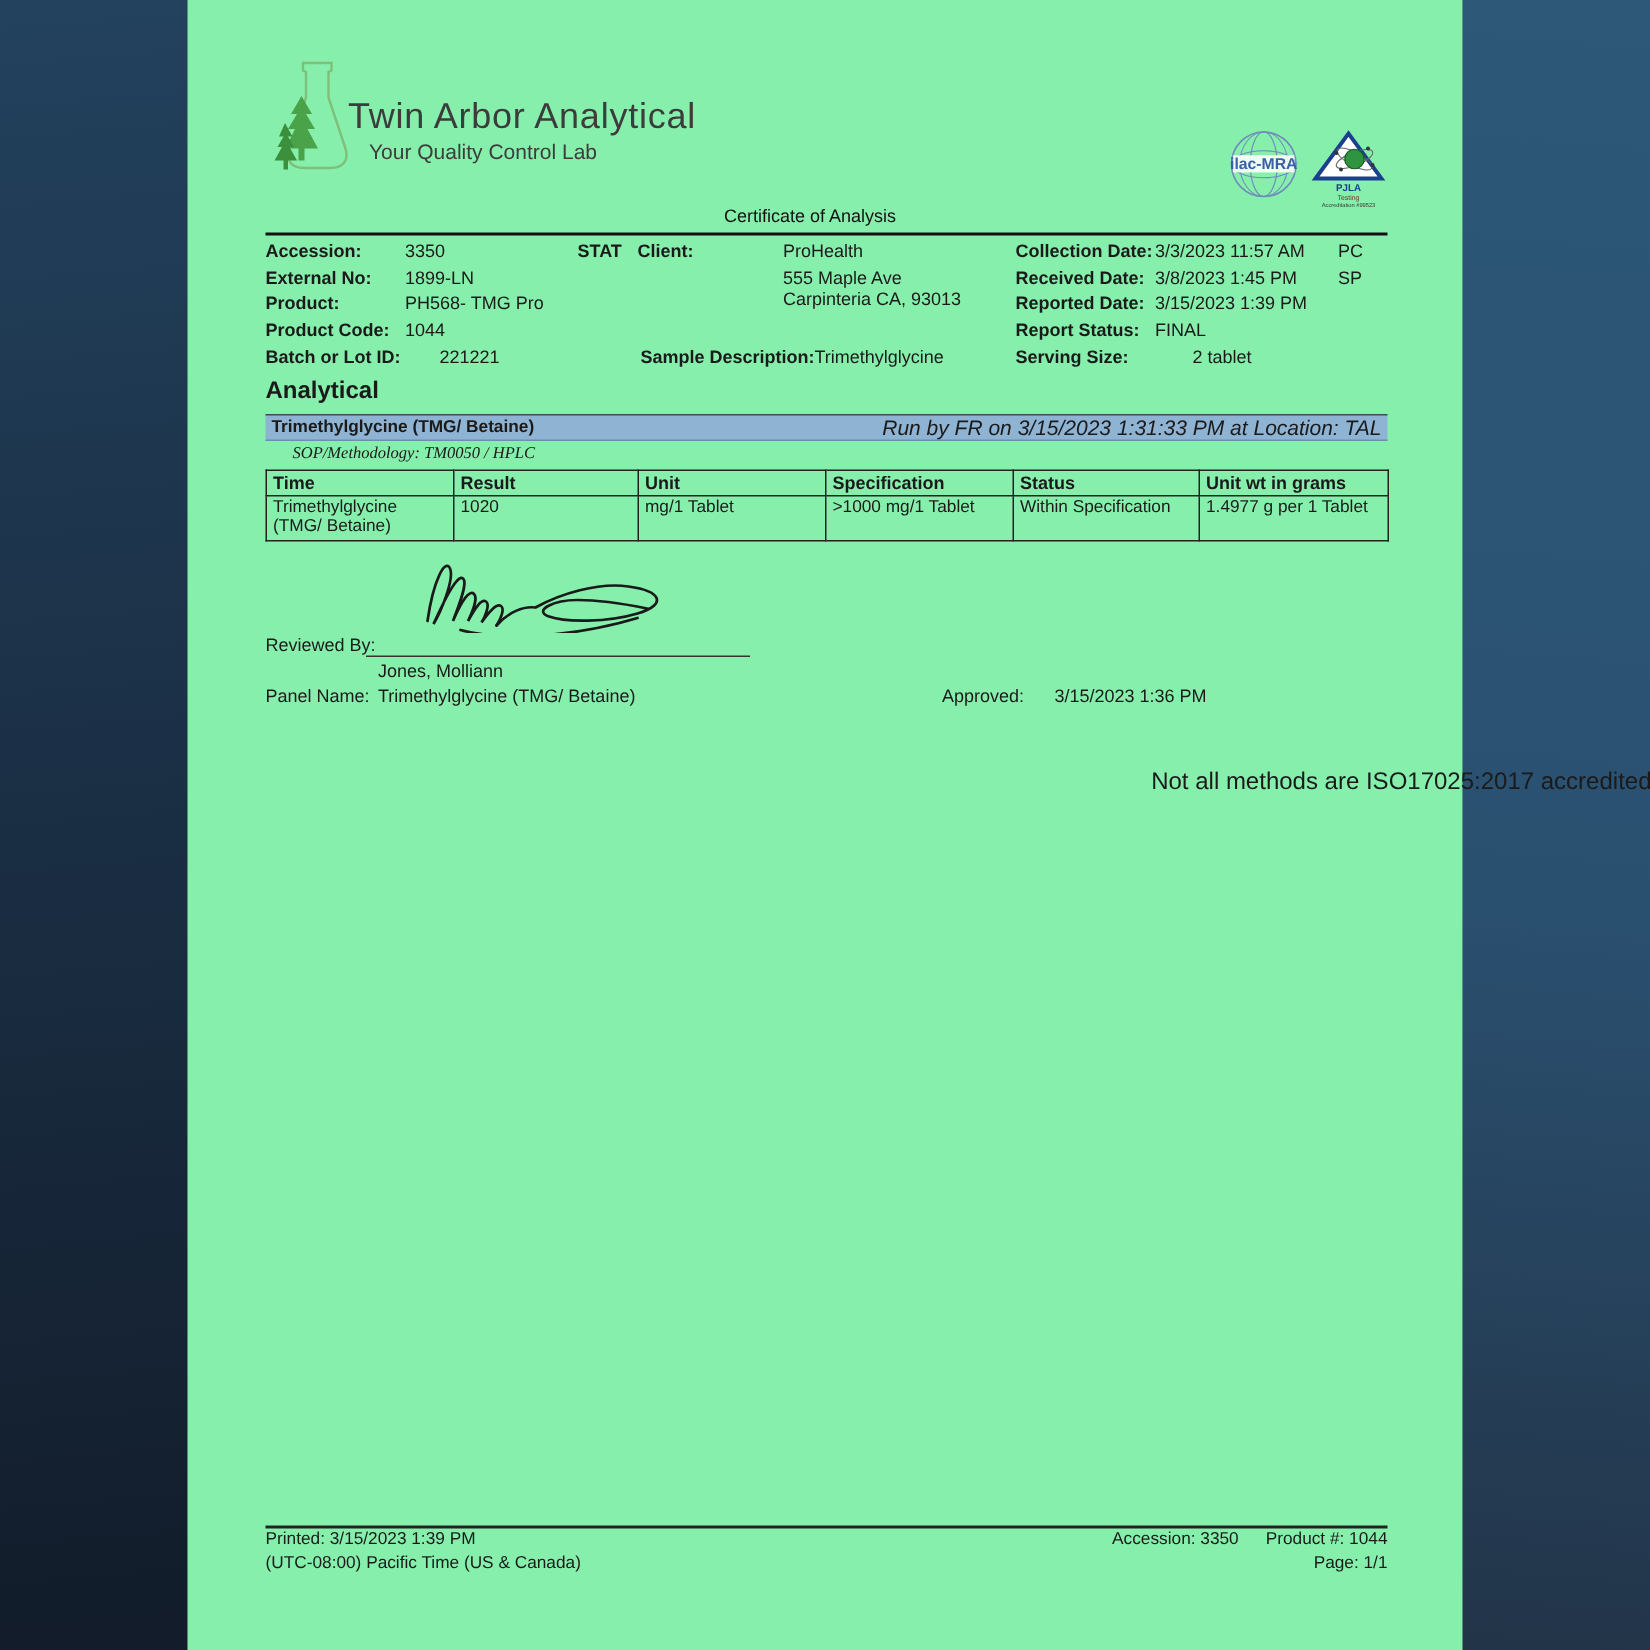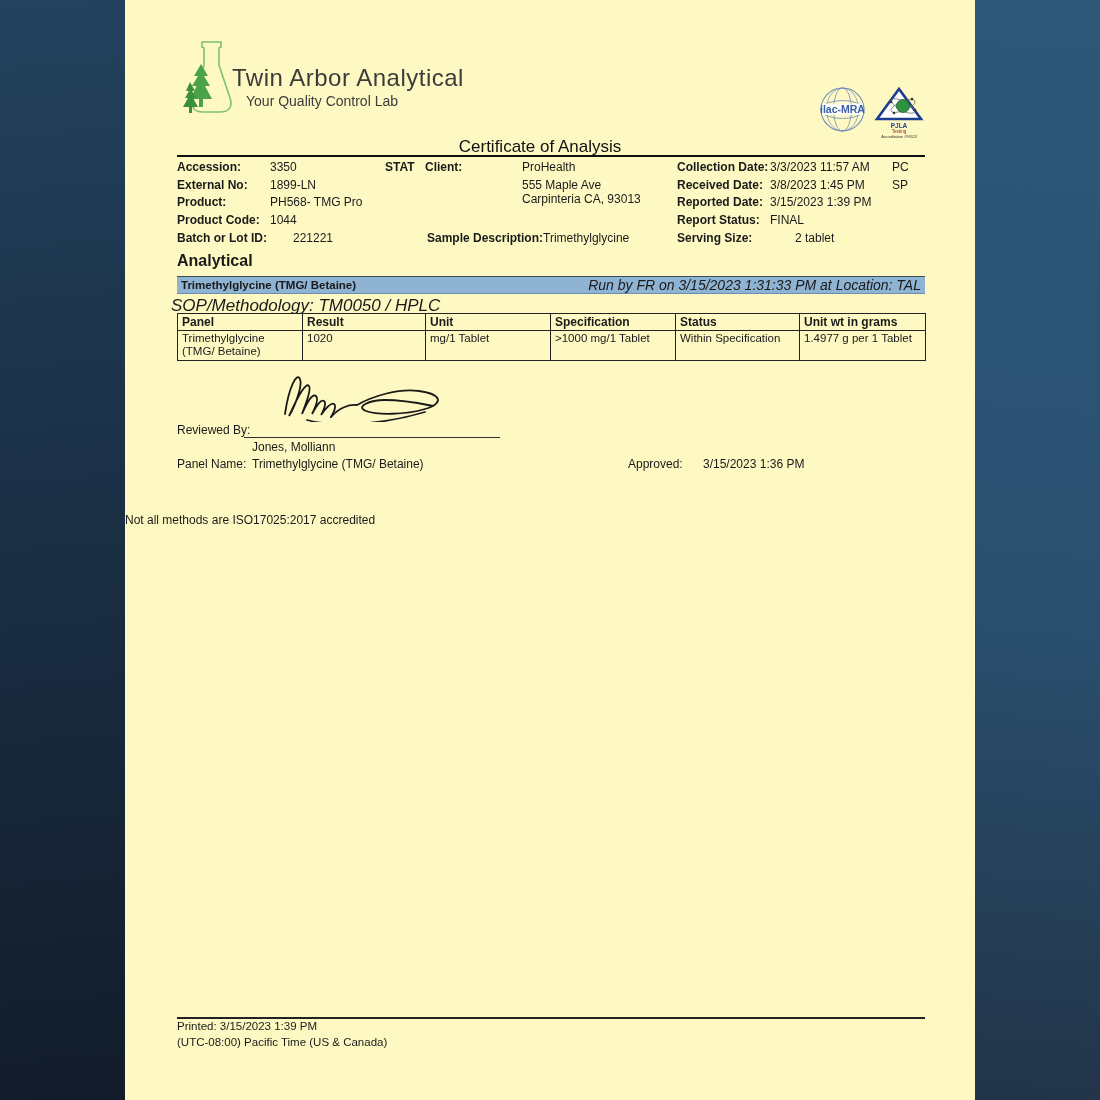--- a/index.html
+++ b/index.html
@@ -4,73 +4,73 @@
 <style>
   * { margin:0; padding:0; box-sizing:border-box; }
   html,body { width:1100px; height:1100px; overflow:hidden; background:#16293c;
               font-family:"Liberation Sans", sans-serif; }
   .stage { position:relative; width:1100px; height:1100px; }
   .bg-left  { position:absolute; left:0; top:0; width:125px; height:1100px;
               background:linear-gradient(175deg,#23425e 0%,#1b3046 45%,#121c2a 100%); }
   .bg-right { position:absolute; right:0; top:0; width:125px; height:1100px;
               background:linear-gradient(185deg,#2d5878 0%,#2a5070 55%,#223448 100%); }
   .page { position:absolute; left:125px; top:0; width:850px; height:1100px;
-          background:#fef9c3; color:#1a1a1a; }
+          background:#86efac; color:#1a1a1a; }
 
   
   .logo-flask   { position:absolute; left:56px; top:38px; }
   .company-name { position:absolute; left:107px; top:64px; font-size:24px; color:#3c3c3c;
                   letter-spacing:.5px; white-space:nowrap; }
   .tagline      { position:absolute; left:121px; top:93px; font-size:14px; color:#3c3c3c; }
   .address-line { position:absolute; left:57px; top:116px; font-size:11.5px; color:#3c3c3c;
                   white-space:pre; }
   .cert-ilac  { position:absolute; left:694px; top:86px; }
   .cert-pjla  { position:absolute; left:747px; top:82px; }
   .doc-title  { position:absolute; left:0; top:137px; width:830px; text-align:center;
-                font-size:17px; color:#111; }
+                font-size:12px; color:#111; }
   .rule-top   { position:absolute; left:52px; top:155px; width:748px; height:2px; background:#111; }
 
   
   .info-grid { position:absolute; left:52px; top:160px; width:748px; height:92px; font-size:12px; }
   .info-grid span { position:absolute; white-space:nowrap; line-height:14px; }
   .b { font-weight:bold; }
   .r1{top:0} .r2{top:17.5px} .r3{top:35px} .r3a{top:32px} .r4{top:52.5px} .r5{top:71px}
   .c0{left:0} .c1{left:93px} .cstat{left:208px} .c2{left:248px} .c3{left:345px}
   .c4{left:500px} .c5{left:593px} .c6{left:715px}
   .cbatchv{left:116px} .csd{left:250px} .csdv{left:366px} .cserv{left:618px}
 
   
   .section-title { position:absolute; left:52px; top:252px; font-size:16px; font-weight:bold; }
   .banner { position:absolute; left:52px; top:276px; width:748px; height:18px;
             background:#8fb3d2; border-top:1px solid #3c4c5c; border-bottom:1px solid #6d8fae;
             display:flex; align-items:center; justify-content:space-between; padding:0 4px; }
   .banner-title { font-size:11.5px; font-weight:bold; }
   .banner-run   { font-size:14px; font-style:italic; }
-  .sop { position:absolute; left:46px; top:296px; font-size:17px; font-style:italic; }
+  .sop { position:absolute; left:70px; top:296px; font-size:11px; font-style:italic;font-family:Liberation Serif, serif; }
 
   table.results { position:absolute; left:52px; top:313px; width:748px;
                   border-collapse:collapse; table-layout:fixed; }
   table.results th, table.results td { border:1px solid #222; text-align:left;
                   padding:1px 4px; overflow:hidden; }
   table.results th { font-size:12px; font-weight:bold; height:17px; }
   table.results td { font-size:11.5px; height:30px; vertical-align:top; line-height:13px; }
 
   
   .signature { position:absolute; left:148px; top:364px; }
   .reviewed-label { position:absolute; left:52px; top:423px; font-size:12px; }
   .sig-line { position:absolute; left:119px; top:437px; width:256px; border-bottom:1px solid #333; }
   .reviewer-name { position:absolute; left:127px; top:440px; font-size:12px; }
   .panel-label { position:absolute; left:52px; top:457px; font-size:12px; }
   .panel-value { position:absolute; left:127px; top:457px; font-size:12px; }
   .approved-label { position:absolute; left:503px; top:457px; font-size:12px; }
   .approved-value { position:absolute; left:578px; top:457px; font-size:12px; }
 
   .legend { position:absolute; left:0; top:486px; width:850px; text-align:center;
             font-size:12px; white-space:pre; }
-  .accred-note { position:absolute; left:0; top:513px; width:976px; text-align:left; font-size:12px; }
+  .accred-note { position:absolute; left:0; top:513px; width:976px; text-align:right; font-size:16px; }
 
   
   .rule-footer { position:absolute; left:52px; top:1017px; width:748px; height:1.5px; background:#222; }
   .footer-left  { position:absolute; left:52px; top:1019px; font-size:11.5px; line-height:15.5px; }
   .footer-right { position:absolute; right:50px; top:1019px; font-size:11.5px; line-height:15.5px;
                   text-align:right; }
   .footer-right .gap { display:inline-block; width:18px; }
 </style>
 </head>
 <body>
@@ -163,21 +163,21 @@
       <colgroup>
         <col style="width:125px">
           <col style="width:123px">
           <col style="width:125px">
         <col style="width:125px">
           <col style="width:124px">
           <col style="width:126px">
       </colgroup>
       <thead>
         <tr>
-          <th>Panel</th>
+          <th>Time</th>
           <th>Result</th>
           <th>Unit</th>
           <th>Specification</th>
           <th>Status</th>
           <th>Unit wt in grams</th>
         </tr>
       </thead>
       <tbody>
         <tr>
           <td>Trimethylglycine (TMG/ Betaine)</td>
@@ -205,15 +205,21 @@
     <span class="approved-label">Approved:</span>
     <span class="approved-value">3/15/2023 1:36 PM</span>
 
     <div class="accred-note">Not all methods are ISO17025:2017 accredited</div>
 
     <div class="rule-footer"></div>
     <div class="footer-left">
       <div>Printed: 3/15/2023 1:39 PM</div>
       <div>(UTC-08:00) Pacific Time (US &amp; Canada)</div>
     </div>
+    <div class="footer-right">
+      <div>
+        <span>Accession: 3350</span><span class="gap"></span><span>Product #: 1044</span>
+      </div>
+      <div>Page: 1/1</div>
+    </div>
 
   </div>
 </div>
 
 </body></html>

